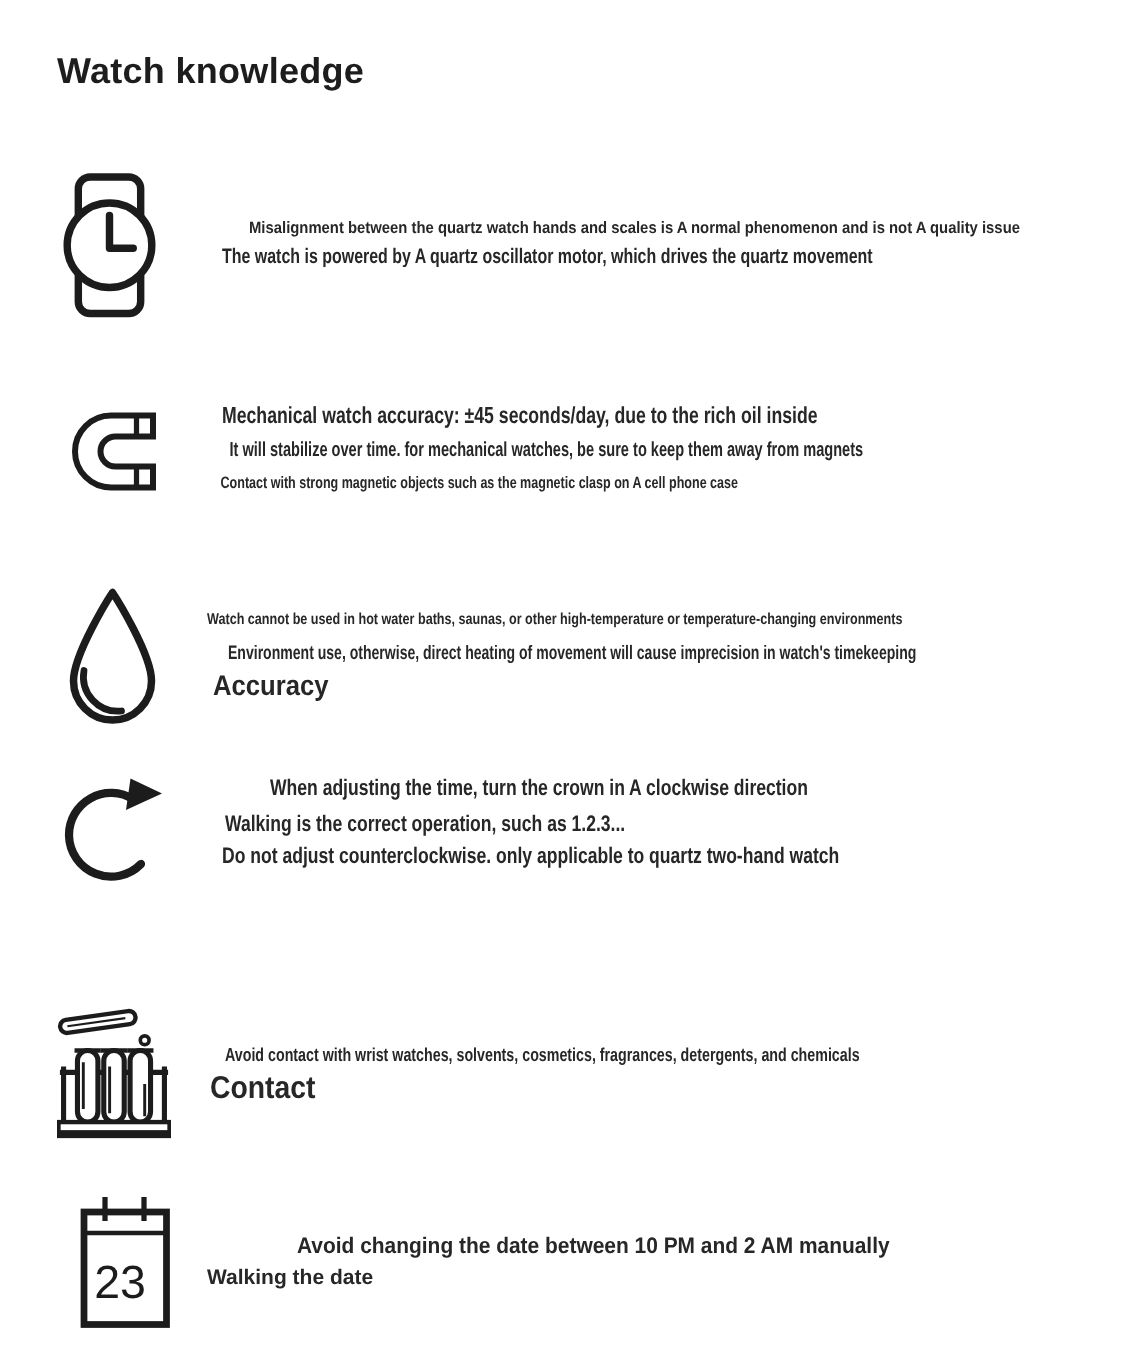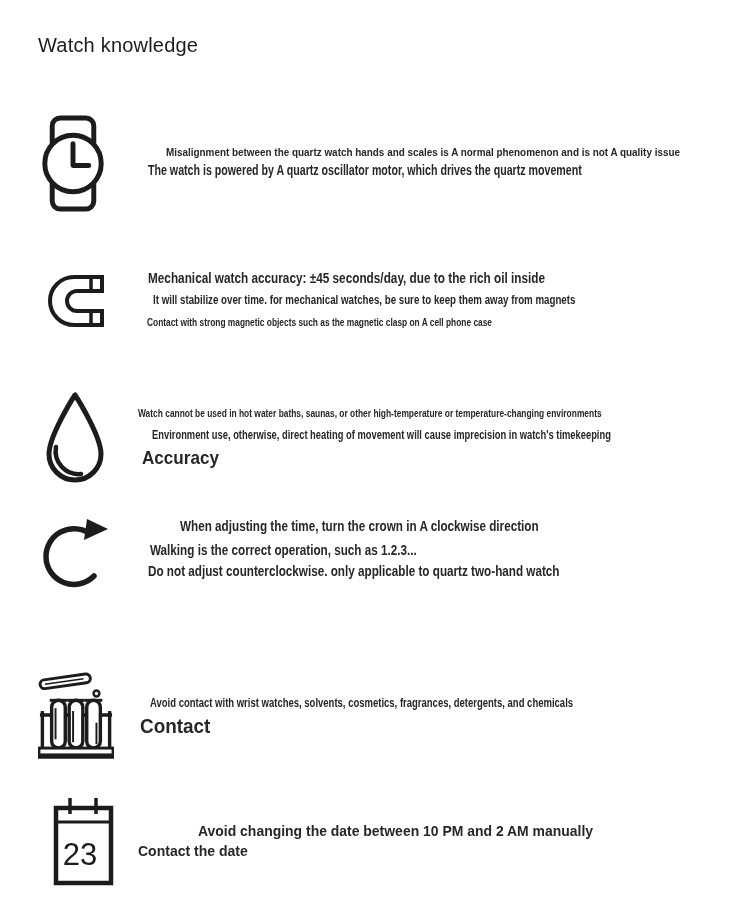--- a/index.html
+++ b/index.html
@@ -1,18 +1,18 @@
 <!DOCTYPE html>
 <html><head>
 <meta charset="utf-8">
 <style>
   html,body{margin:0;padding:0;background:#ffffff;}
   .page{position:relative;width:750px;height:909px;background:#ffffff;overflow:hidden;
         font-family:"Liberation Sans",sans-serif;}
-  .title{position:absolute;left:38px;top:34px;margin:0;font-size:20px;font-weight:400;
+  .title{position:absolute;left:38px;top:34px;margin:0;font-size:24px;font-weight:700;
          color:#1d1d1d;letter-spacing:.2px;}
   .sec{position:absolute;left:0;width:750px;}
   .icon{position:absolute;}
   .icon svg{display:block;width:100%;height:100%;}
   .line{position:absolute;white-space:nowrap;font-weight:700;color:#272727;
         transform-origin:0 0;line-height:1.15;}
   svg text{font-family:"Liberation Sans",sans-serif;}
 </style>
 </head>
 <body>
@@ -101,16 +101,16 @@
     <div class="icon" style="left:52px;top:5px;width:63px;height:92px">
       <svg viewBox="0 0 63 92" fill="none">
         <rect x="4" y="13" width="55" height="75" fill="#ffffff" stroke="#1c1c1c" stroke-width="4.5"></rect>
         <line x1="4" y1="27" x2="59" y2="27" stroke="#1c1c1c" stroke-width="3"></line>
         <line x1="18" y1="3" x2="18" y2="19" stroke="#1c1c1c" stroke-width="3.5"></line>
         <line x1="44" y1="3" x2="44" y2="19" stroke="#1c1c1c" stroke-width="3.5"></line>
         <text x="28" y="70" text-anchor="middle" font-size="31" fill="#1c1c1c">23</text>
       </svg>
     </div>
     <div class="line" style="left:198px;top:32px;font-size:15px;transform:scaleX(.93)">Avoid changing the date between 10 PM and 2 AM manually</div>
-    <div class="line" style="left:138px;top:53px;font-size:14px">Contact the date</div>
+    <div class="line" style="left:138px;top:53px;font-size:14px">Walking the date</div>
   </section>
 
 </div>
 
 </body></html>

